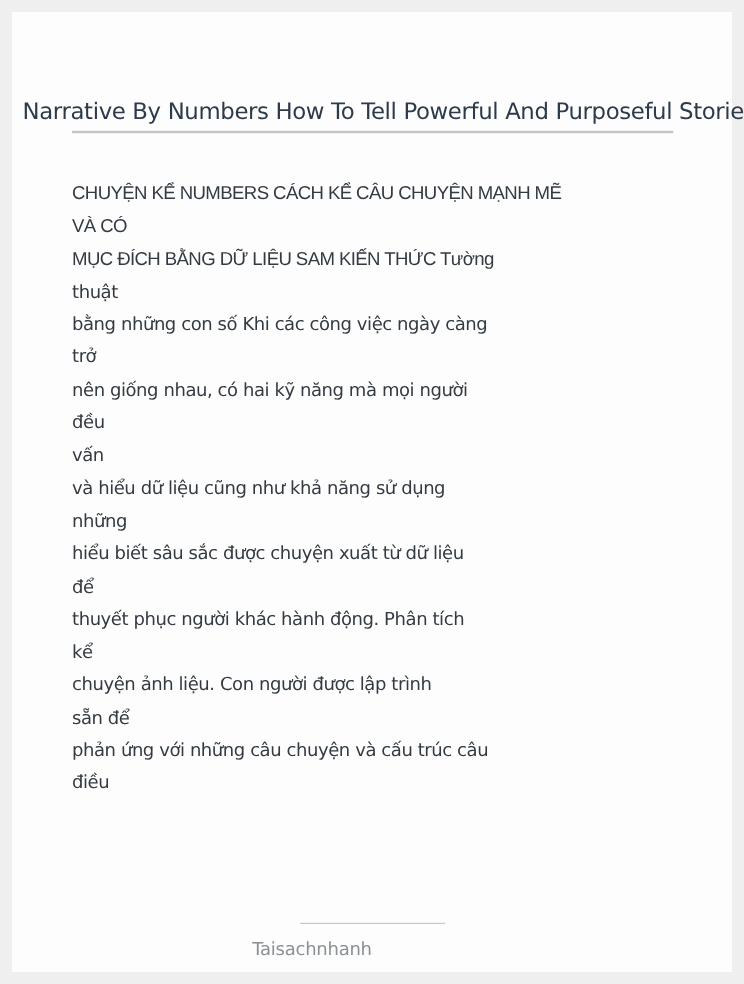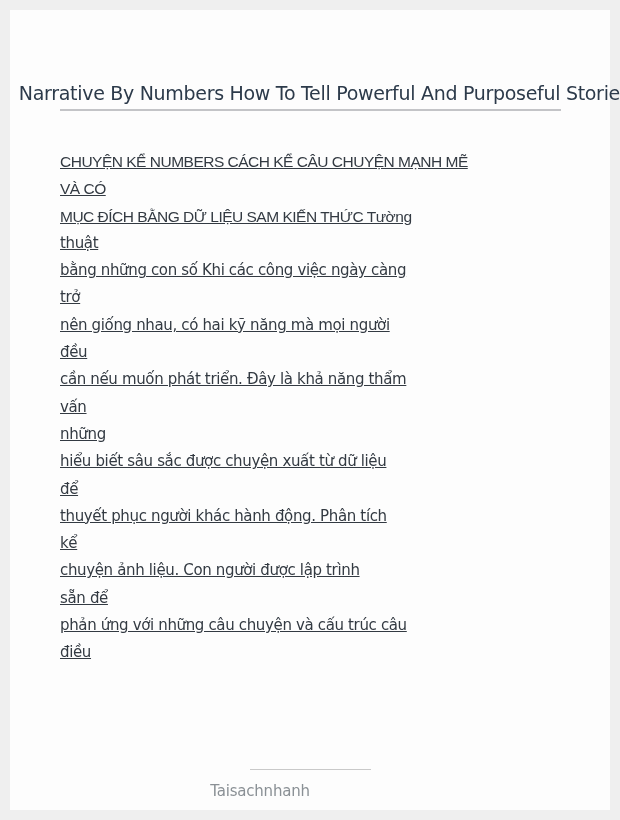--- a/index.html
+++ b/index.html
@@ -51,21 +51,20 @@
       width: 420px;
       font-size: 15px;
       line-height: 27.3px;
       color: #333a42;
       font-family: "DejaVu Sans", sans-serif;
       letter-spacing: -0.35px;
     }
     .body-text .line {
       display: block;
       white-space: nowrap;
-      text-decoration: underline;
     }
     .body-text .caps {
       font-family: "Liberation Sans", sans-serif;
       font-size: 15.5px;
       letter-spacing: -0.5px;
     }
     .footer-rule {
       position: absolute;
       left: 240px;
       top: 759px;
@@ -94,22 +93,22 @@
 
   <div class="body-text">
     <span class="line caps">CHUYỆN KỂ NUMBERS CÁCH KỂ CÂU CHUYỆN MẠNH MẼ</span>
     <span class="line caps">VÀ CÓ</span>
     <span class="line caps">MỤC ĐÍCH BẰNG DỮ LIỆU SAM KIẾN THỨC Tường</span>
     <span class="line">thuật</span>
     <span class="line">bằng những con số Khi các công việc ngày càng</span>
     <span class="line">trở</span>
     <span class="line">nên giống nhau, có hai kỹ năng mà mọi người</span>
     <span class="line">đều</span>
-    <span class="line">cần nếu muốn phát triển. Đây là khả năng thẩm</span>
     <span class="line">vấn</span>
+    <span class="line">và hiểu dữ liệu cũng như khả năng sử dụng</span>
     <span class="line">những</span>
     <span class="line">hiểu biết sâu sắc được chuyện xuất từ dữ liệu</span>
     <span class="line">để</span>
     <span class="line">thuyết phục người khác hành động. Phân tích</span>
     <span class="line">kể</span>
     <span class="line">chuyện ảnh liệu. Con người được lập trình</span>
     <span class="line">sẵn để</span>
     <span class="line">phản ứng với những câu chuyện và cấu trúc câu</span>
     <span class="line">điều</span>
   </div>

